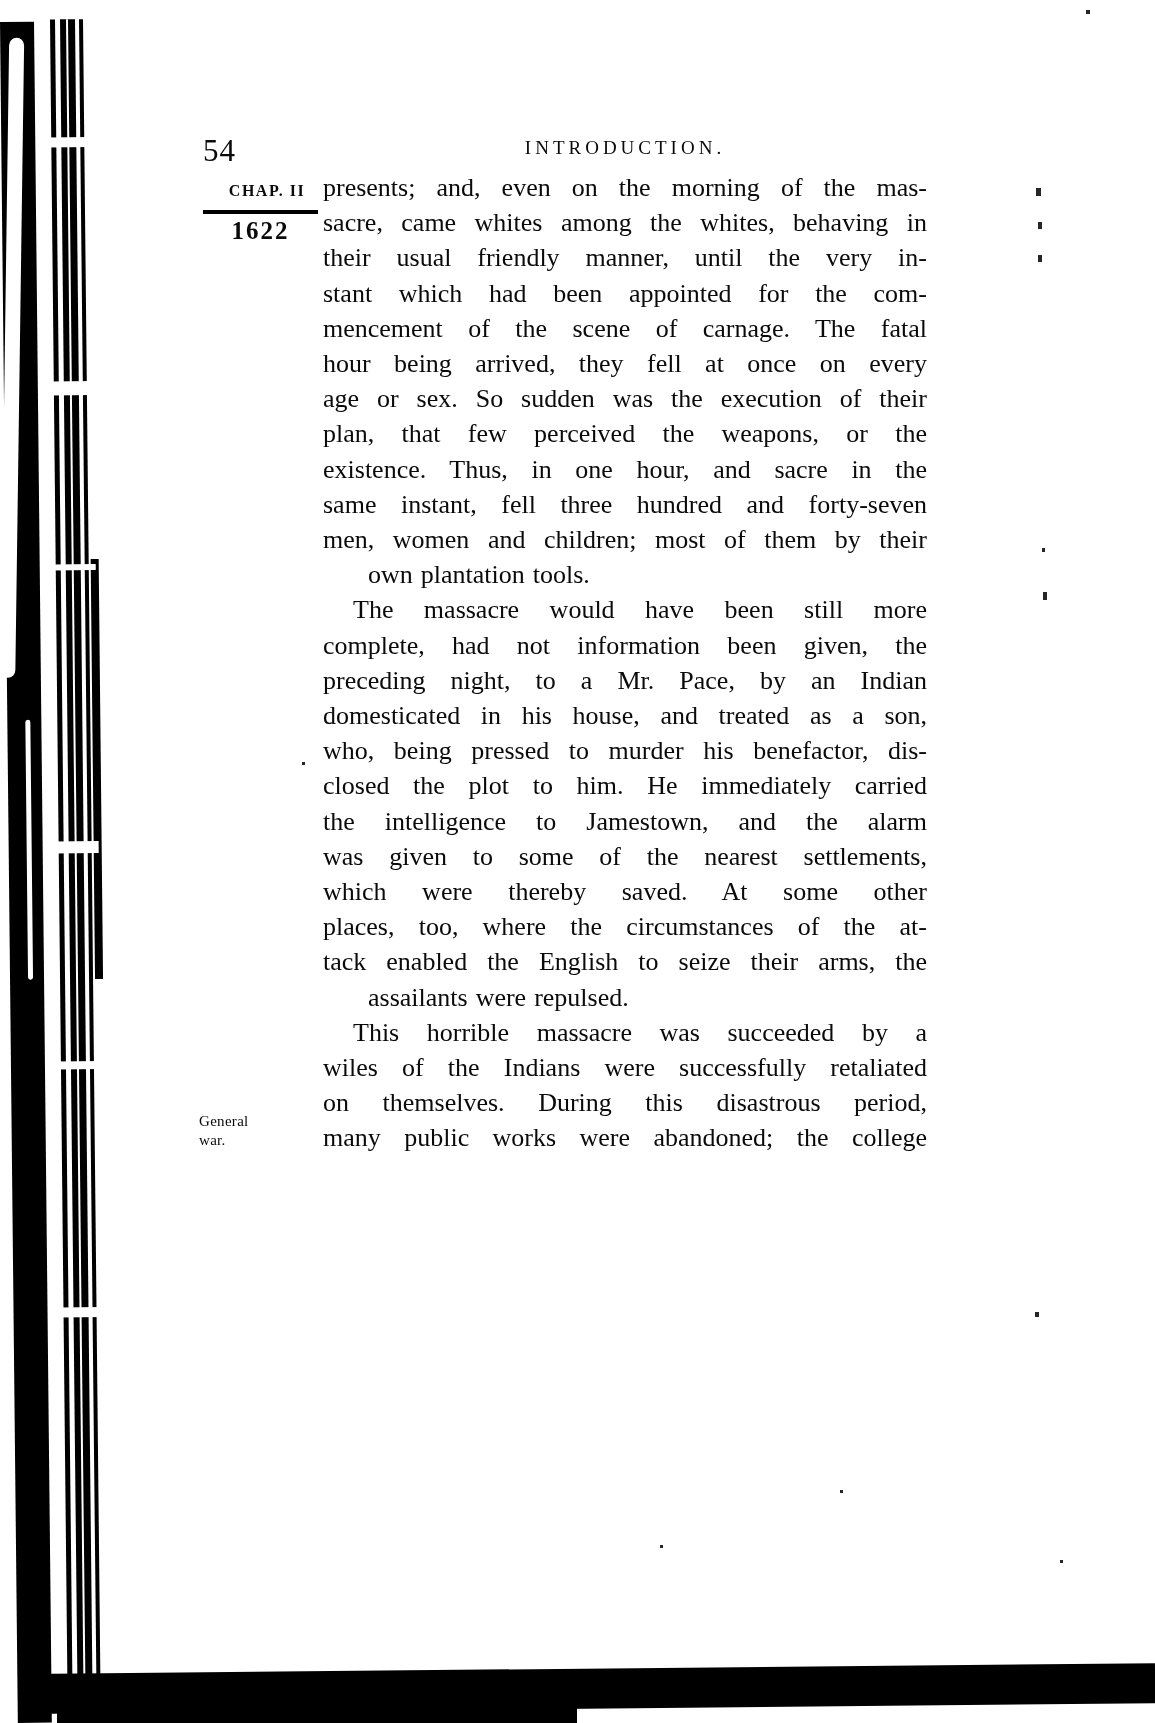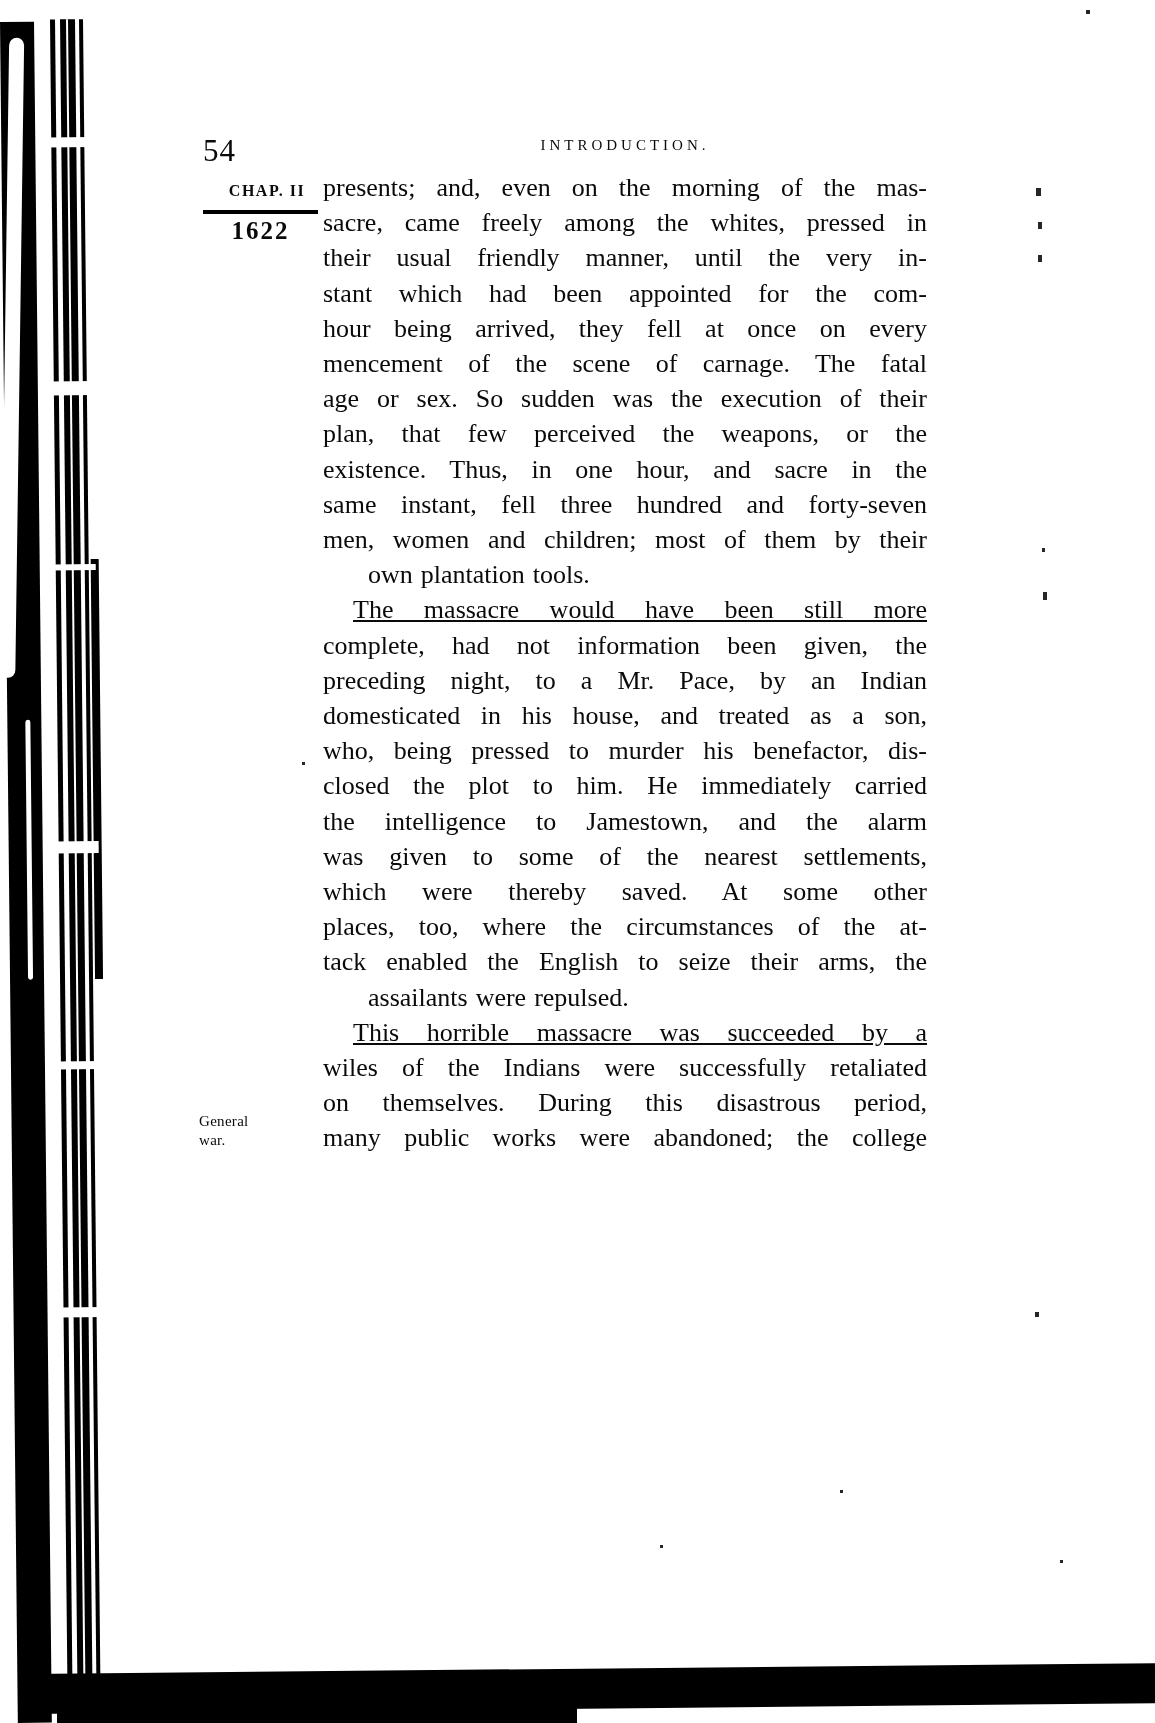--- a/index.html
+++ b/index.html
@@ -68,21 +68,21 @@
     position: absolute;
     left: 203px; top: 133px;
     font-size: 31px;
     letter-spacing: 1px;
   }
   .running-header {
     position: absolute;
     left: 323px; top: 137px;
     width: 604px;
     text-align: center;
-    font-size: 15px;
+    font-size: 19px;
     letter-spacing: 4px;
   }
 
   .chapter-note {
     position: absolute;
     left: 216px; top: 182px;
     width: 102px;
     font-size: 16px;
     font-weight: 600;
     letter-spacing: 1.5px;
@@ -115,21 +115,21 @@
   .body-text {
     position: absolute;
     left: 323px; top: 170px;
     width: 604px;
     font-size: 26px;
     line-height: 35.2px;
     word-spacing: 1.5px;
   }
   .body-text .line { text-align: justify; text-align-last: justify; white-space: nowrap0; }
   .body-text .line.lastline { text-align-last: left; margin-left: 45px; }
-  .body-text .line.indent { text-indent: 30px; text-decoration: underline; }
+  .body-text .line.indent { text-indent: 30px; }
 </style>
 </head>
 <body>
 
 <div class="page">
 
   <div class="binding">
     <div class="b-bar strip-main"></div>
     <div class="b-white strip-main-streak"></div>
     <div class="b-white strip-main-streak2"></div>
@@ -168,25 +168,25 @@
   <div class="chapter-rule"></div>
   <div class="year-note">1622</div>
 
   <div class="side-note">
     <div>General</div>
     <div>war.</div>
   </div>
 
   <div class="body-text">
       <div class="line">presents; and, even on the morning of the mas-</div>
-      <div class="line">sacre, came freely among the whites, pressed in</div>
+      <div class="line">sacre, came whites among the whites, behaving in</div>
       <div class="line">their usual friendly manner, until the very in-</div>
       <div class="line">stant which had been appointed for the com-</div>
+      <div class="line">mencement of the scene of carnage.  The fatal</div>
       <div class="line">hour being arrived, they fell at once on every</div>
-      <div class="line">mencement of the scene of carnage.  The fatal</div>
       <div class="line">age or sex.  So sudden was the execution of their</div>
       <div class="line">plan, that few perceived the weapons, or the</div>
       <div class="line">existence.  Thus, in one hour, and sacre in the</div>
       <div class="line">same instant, fell three hundred and forty-seven</div>
       <div class="line">men, women and children; most of them by their</div>
       <div class="line lastline">own plantation tools.</div>
       <div class="line indent">The massacre would have been still more</div>
       <div class="line">complete, had not information been given, the</div>
       <div class="line">preceding night, to a Mr. Pace, by an Indian</div>
       <div class="line">domesticated in his house, and treated as a son,</div>

